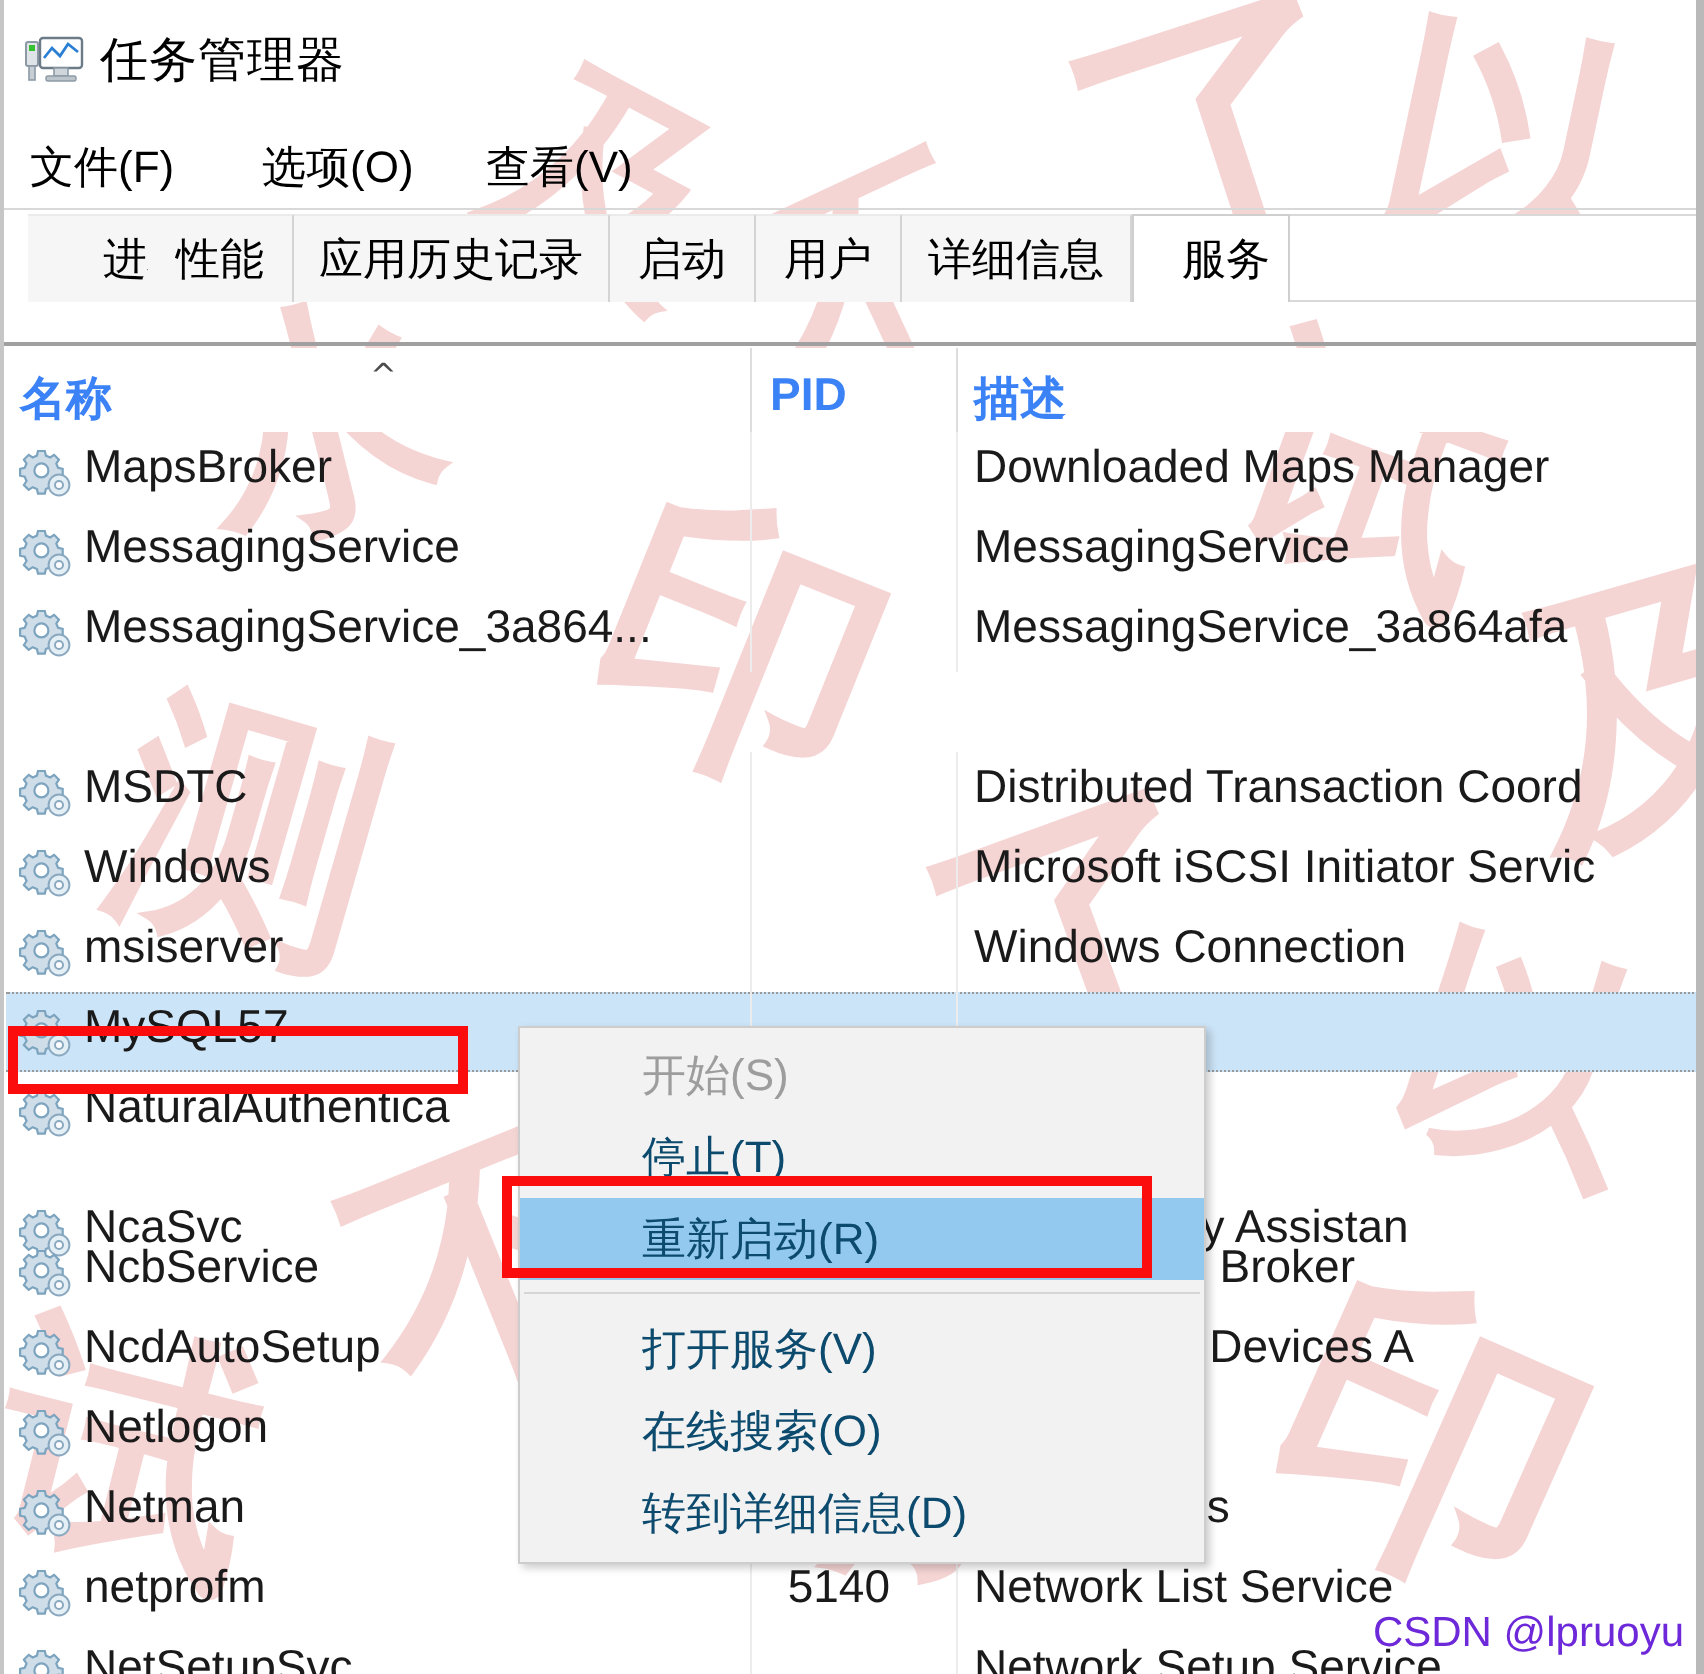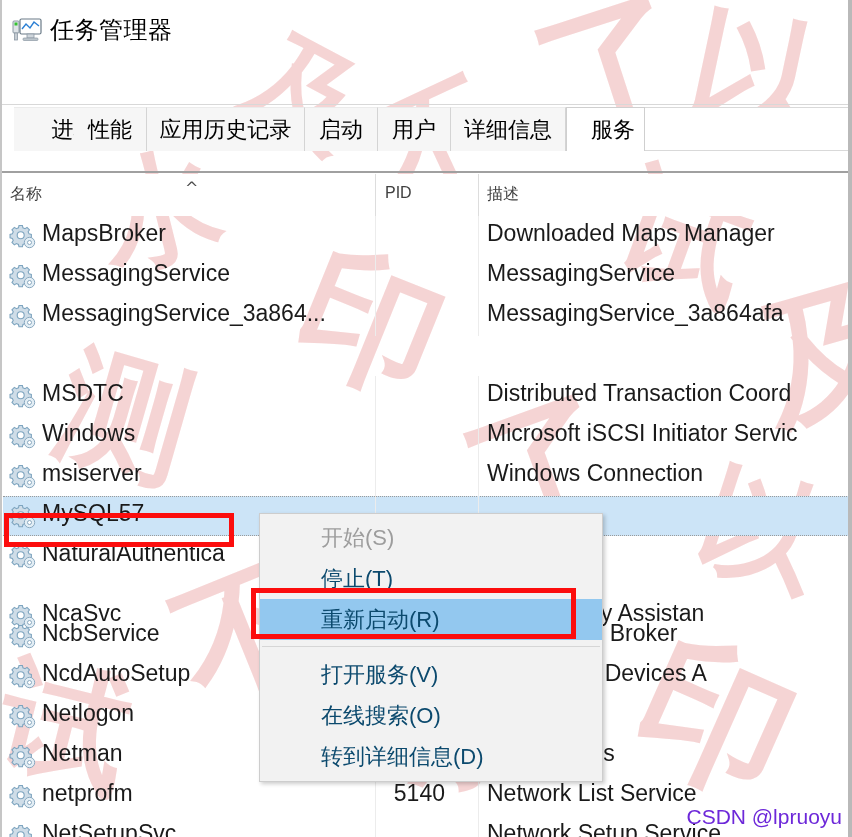--- a/index.html
+++ b/index.html
@@ -139,23 +139,24 @@
   #listheader {
     position: absolute;
     left: 0; top: 174px;
     width: 852px; height: 42px;
     background: #ffffff;
     z-index: 10;
   }
   .colhead {
     position: absolute;
     top: 10px;
-    font-size: 16px;
-    color: #404040;
+    font-size: 23px;
+    color: #3b82f6;
     cursor: default;
+    font-weight: bold;
   }
   #head-name { left: 10px; }
   #head-pid  { left: 385px; }
   #head-desc { left: 487px; }
   .col-sep {
     position: absolute;
     top: 0;
     width: 1px; height: 42px;
     background: #dddddd;
   }
@@ -328,20 +329,25 @@
         <rect x="2.5" y="16" width="3" height="7" fill="#c7ced4" stroke="#8d9aa5" stroke-width=".8"></rect>
         <rect x="8" y="2" width="21" height="15" rx="1.5" fill="#ffffff" stroke="#6b7b88" stroke-width="1.2"></rect>
         <polyline points="10,12 14,7 18,11 22,5 27,9" fill="none" stroke="#2a7fd4" stroke-width="1.4"></polyline>
         <rect x="15" y="17" width="7" height="4" fill="#cfd6dc" stroke="#8d9aa5" stroke-width=".8"></rect>
         <rect x="11" y="21" width="15" height="2.5" rx="1" fill="#bcc5cc" stroke="#8d9aa5" stroke-width=".7"></rect>
       </svg>
     </span>
     <span id="title-text">任务管理器</span>
   </div>
 
+  <div id="menubar">
+    <span class="menubar-item" id="menu-file">文件(F)</span>
+    <span class="menubar-item" id="menu-options">选项(O)</span>
+    <span class="menubar-item" id="menu-view">查看(V)</span>
+  </div>
   <div id="menubar-rule"></div>
 
   <div id="tabstrip">
     <div id="tab-strip-rest"></div>
     <div class="tab" style="left:14px;   width:84px;padding-left:36px;">进程</div>
     <div class="tab" style="left:74px;  width:73px;">性能</div>
     <div class="tab" style="left:147px; width:158px;">应用历史记录</div>
     <div class="tab" style="left:305px; width:73px;">启动</div>
     <div class="tab" style="left:378px; width:73px;">用户</div>
     <div class="tab" style="left:451px; width:115px;">详细信息</div>

